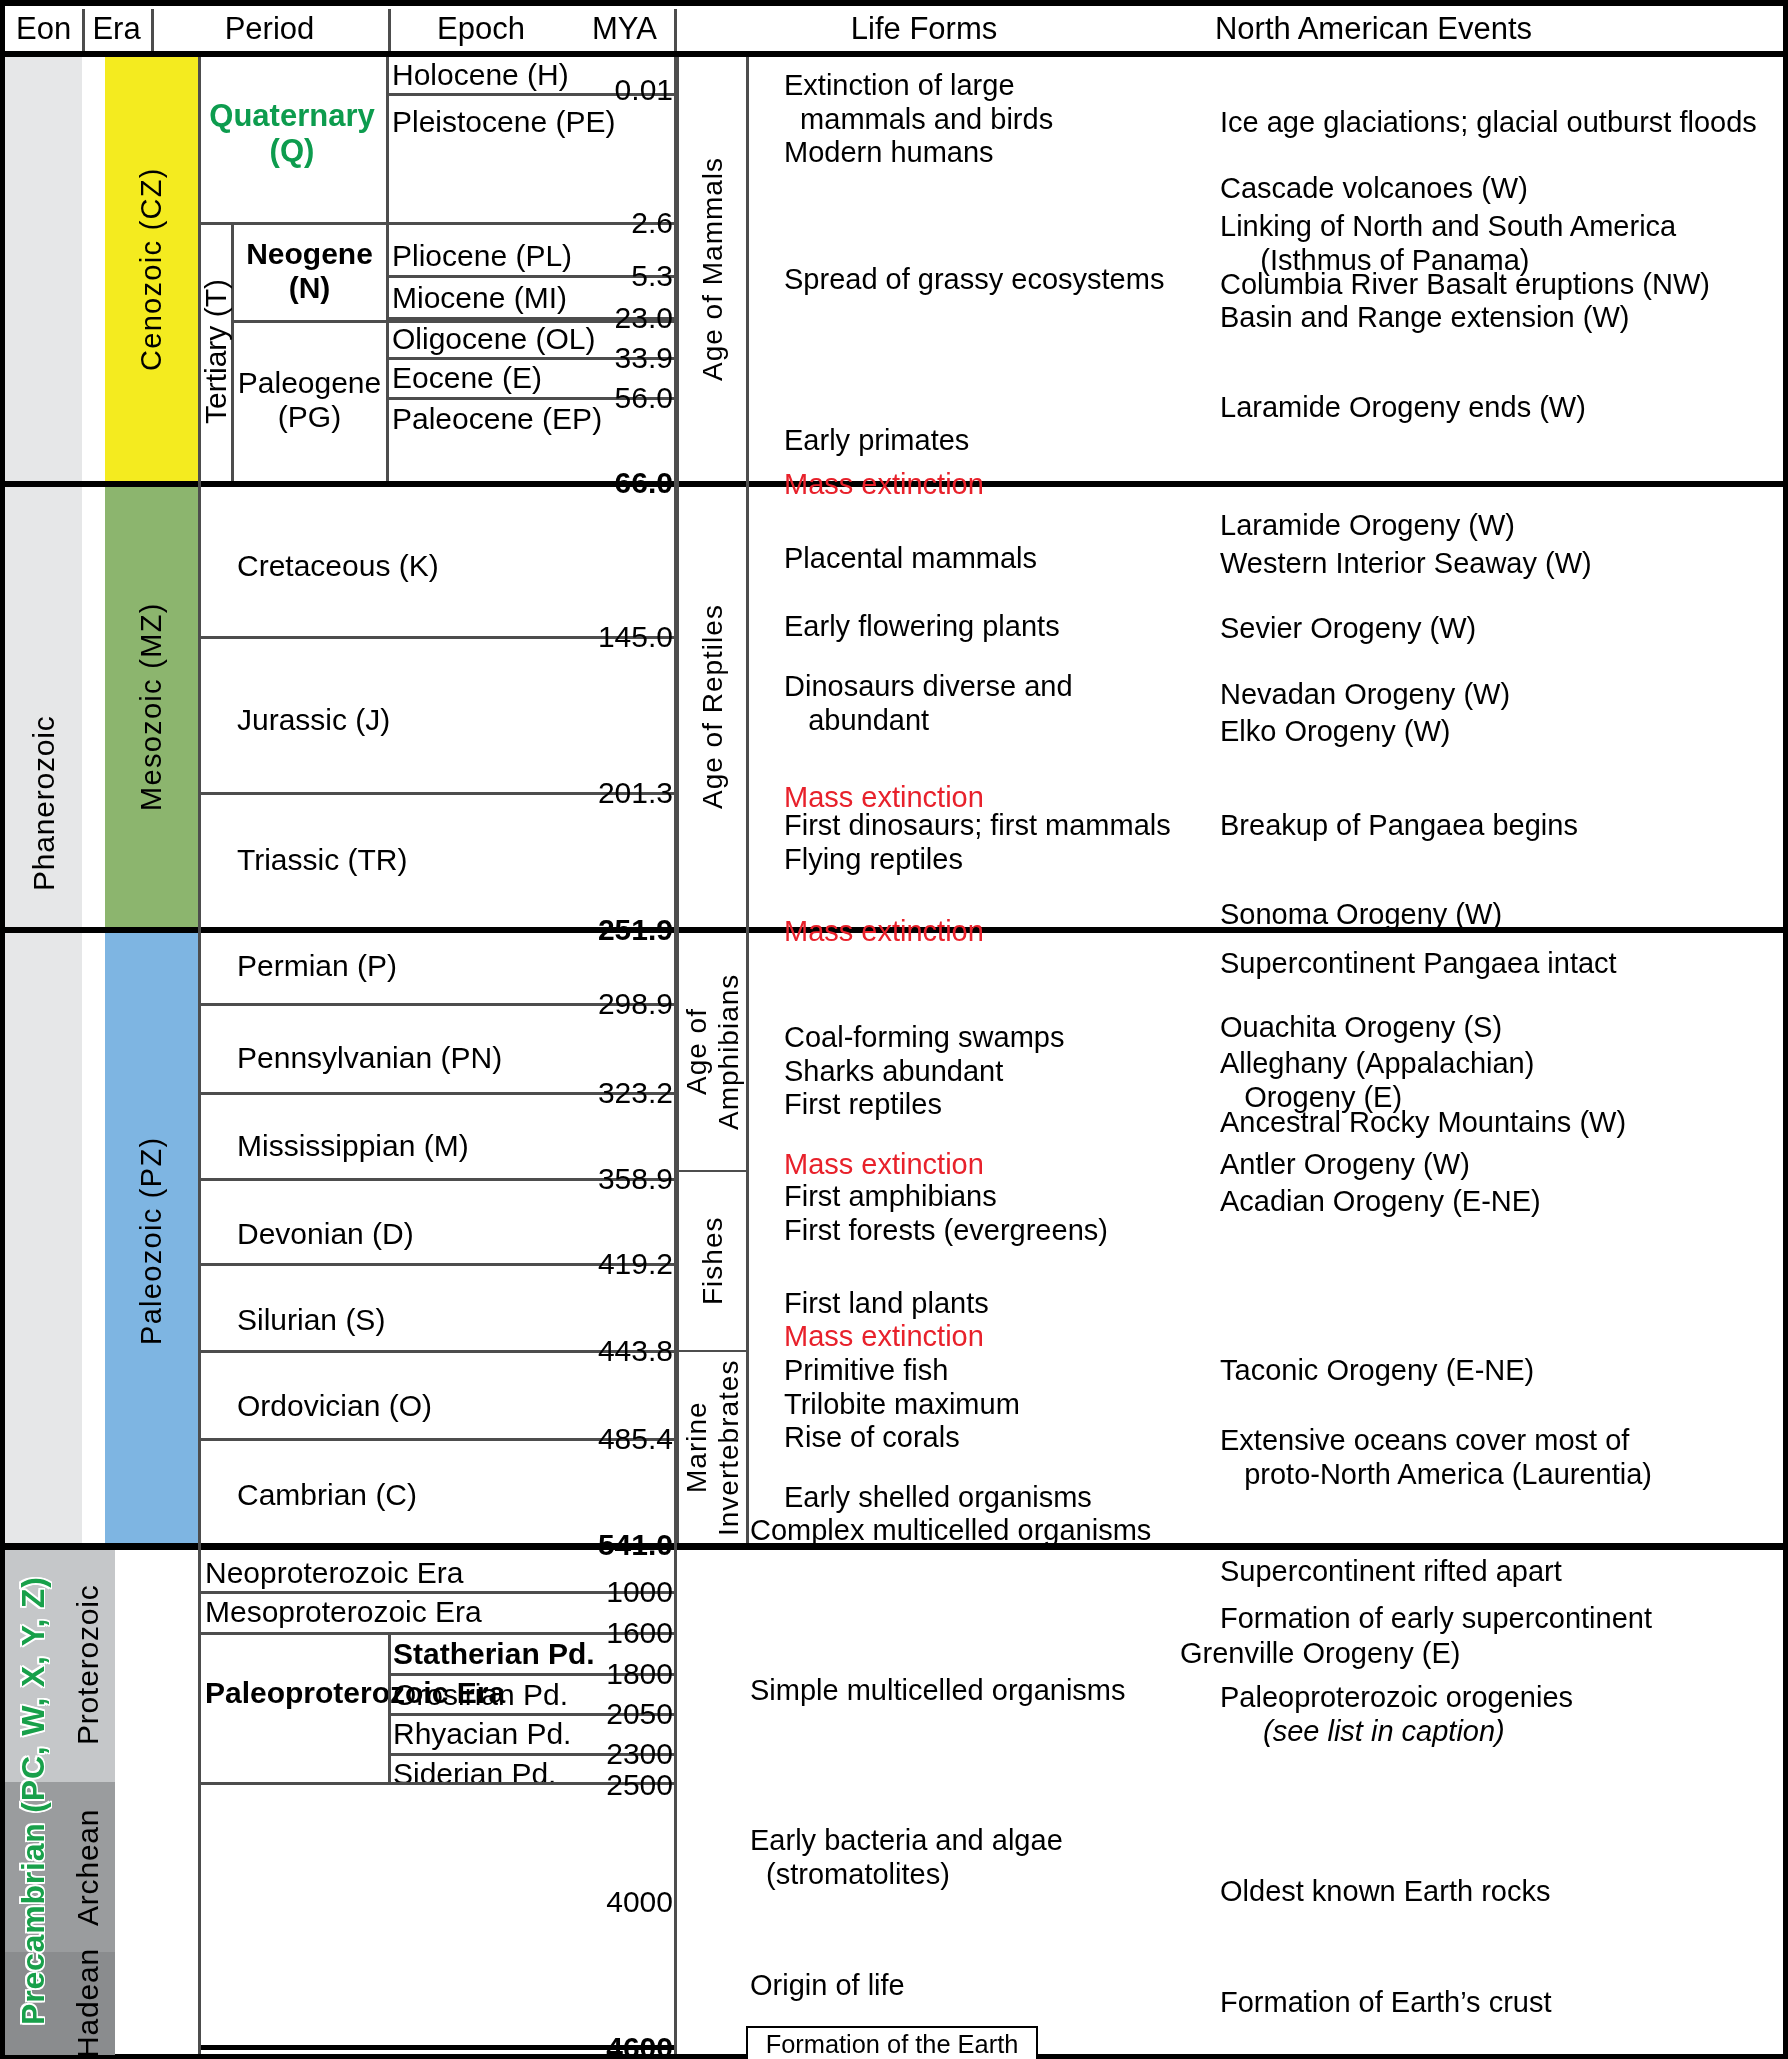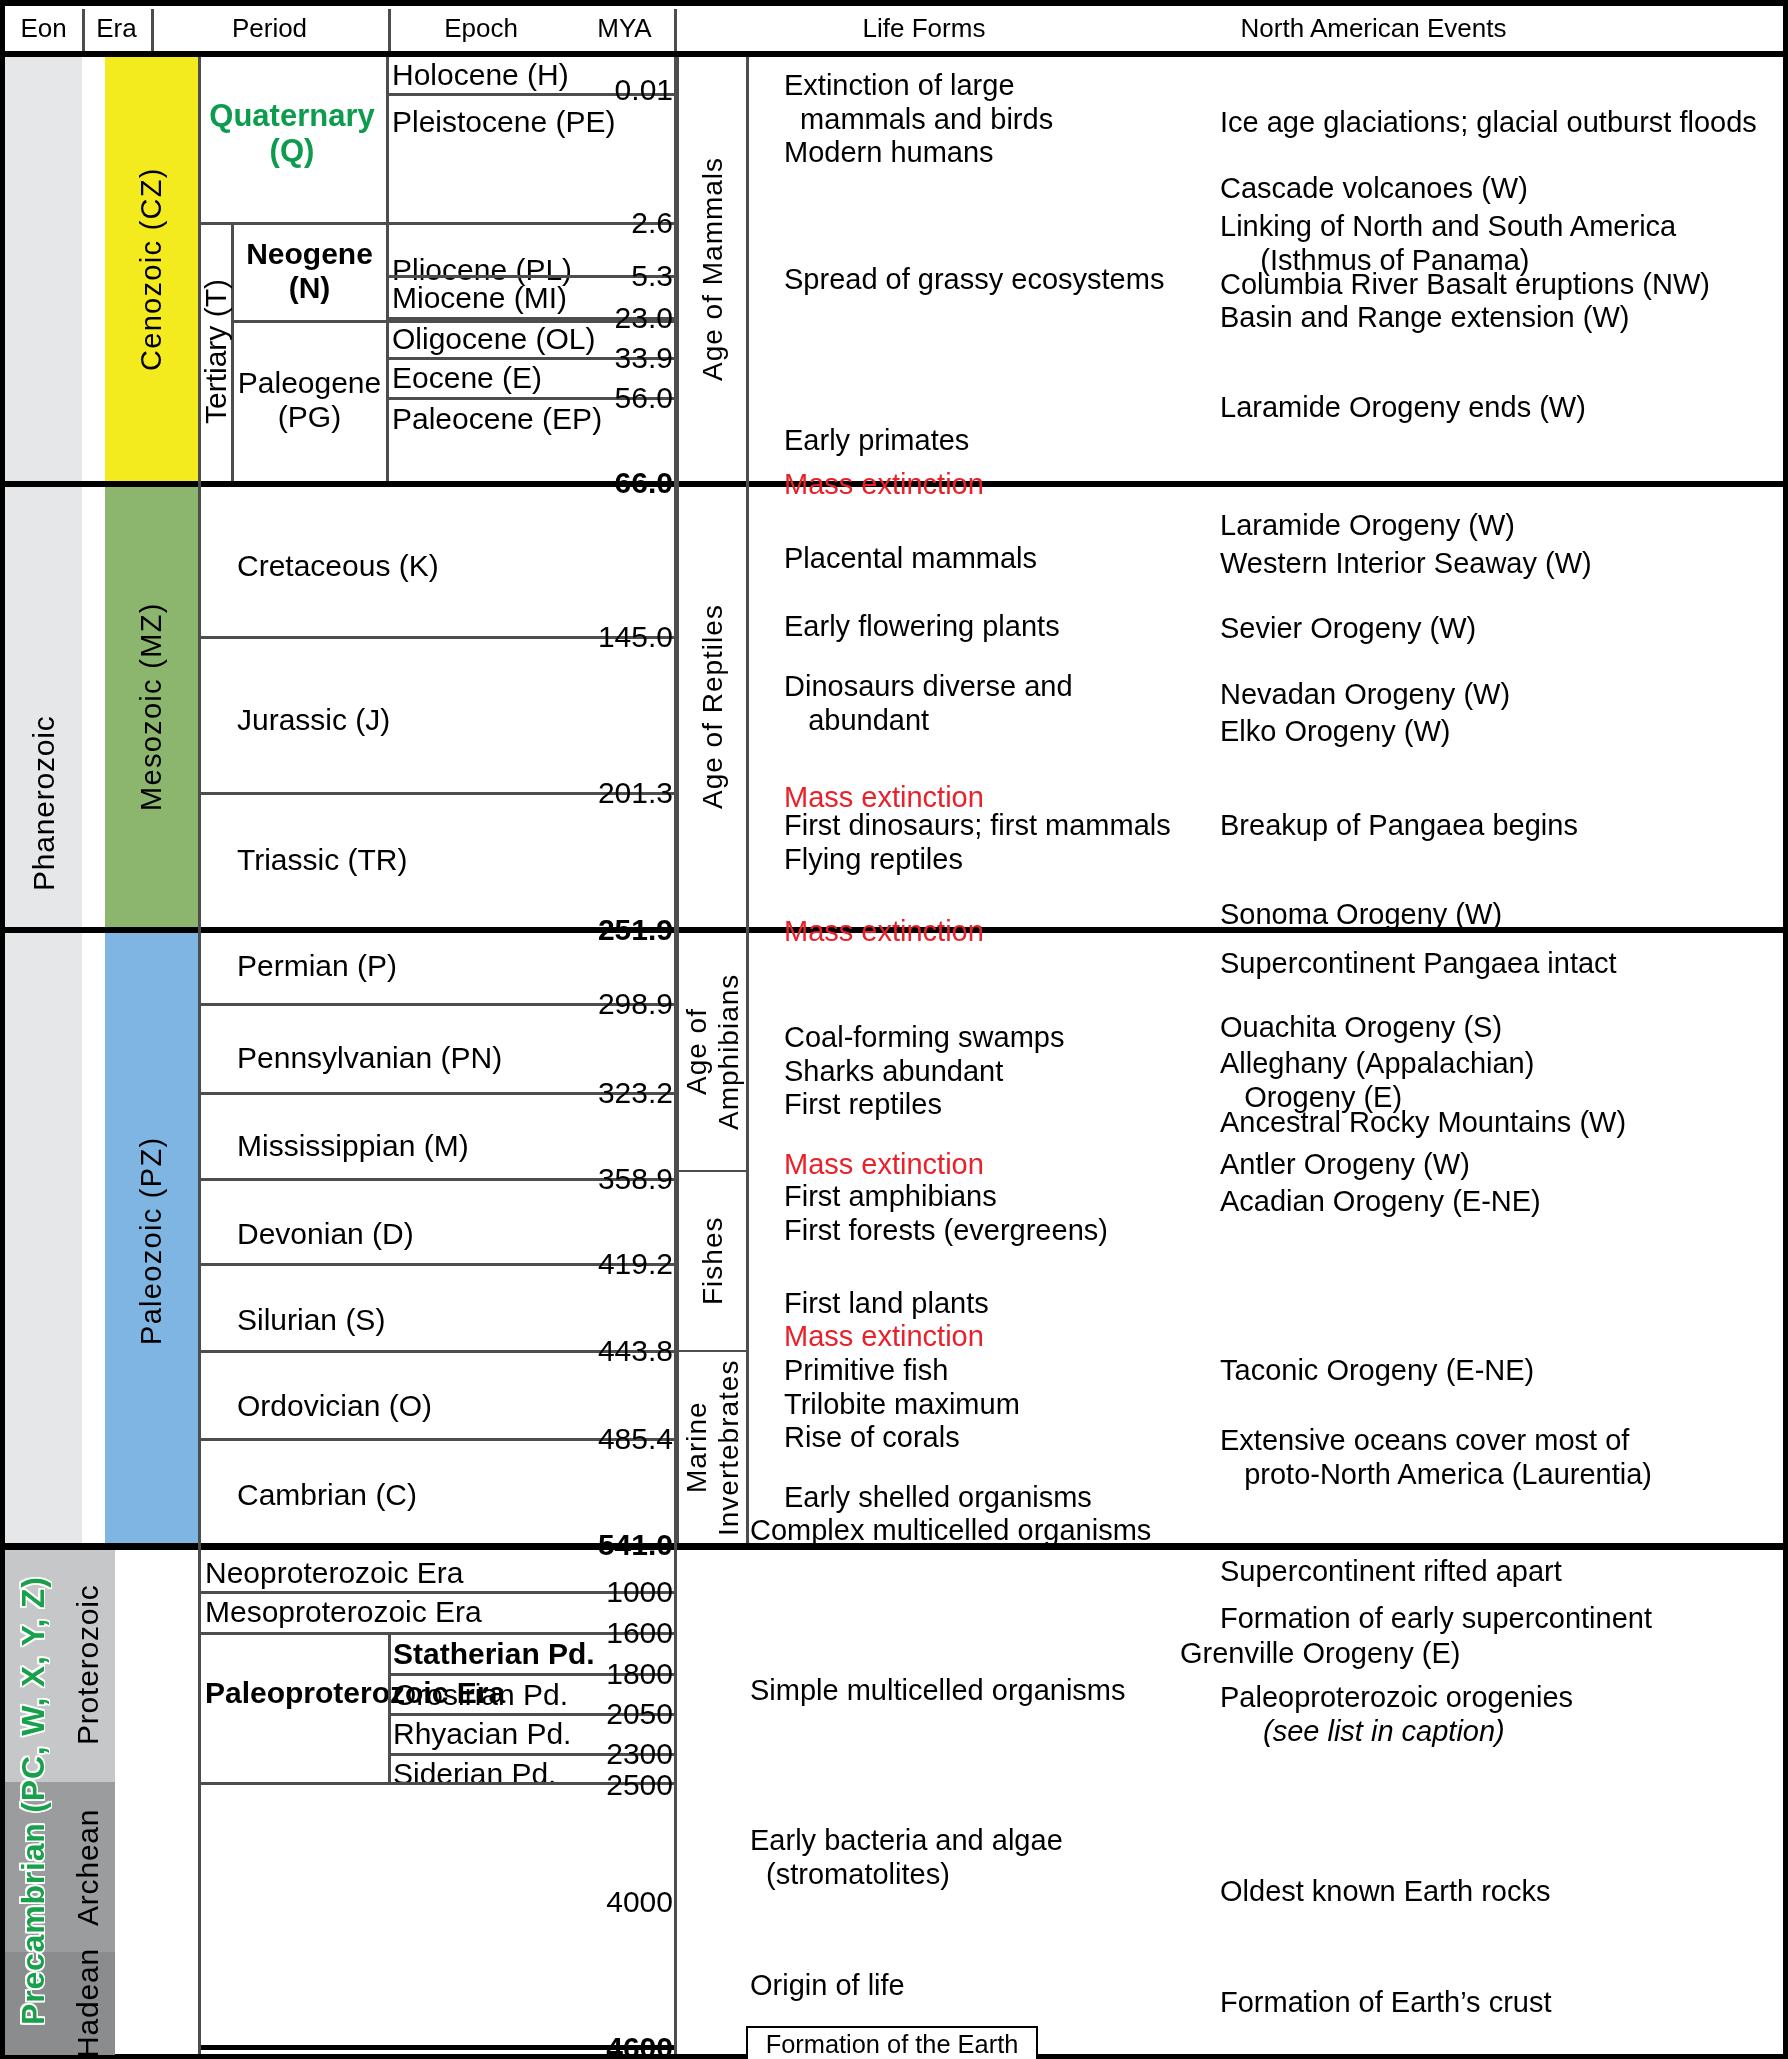--- a/index.html
+++ b/index.html
@@ -13,21 +13,21 @@
   .rgt{display:flex;align-items:center;justify-content:flex-end;}
   .vert{writing-mode:vertical-rl;transform:rotate(180deg);}
 
   
   .hrule{position:absolute;background:#000;}
   .vrule{position:absolute;background:#000;}
   .thin{background:#4d4d4d;}
   .thick{background:#000;}
 
   
-  .hdr{font-size:26px;}
+  .hdr{font-size:31px;}
   .period{font-size:30px;}
   .epoch{font-size:30px;}
   .mya{font-size:30px;}
   .mya-b{font-size:30px;font-weight:bold;}
   .life{font-size:29px;line-height:1.16;white-space:pre;}
   .evt{font-size:29px;line-height:1.16;white-space:pre;}
   .red{color:#e8212b;}
   .eralbl{font-size:29px;letter-spacing:1.3px;}
   .agelbl{font-size:28px;letter-spacing:1px;}
   .quat{color:#0d9c4e;font-weight:bold;font-size:31px;line-height:1.12;}
@@ -122,21 +122,21 @@
 
   <div class="hrule thin" style="left:201px;top:222px;width:473px;height:2.5px;"></div>
 
   <div class="hrule thin" style="left:233px;top:320px;width:441px;height:2.5px;"></div>
 
   <div class="abs lft epoch" style="left:392px;top:57px;width:280px;height:36px;">Holocene (H)</div>
   <div class="hrule thin" style="left:388px;top:93px;width:286px;height:2.5px;"></div>
 
   <div class="abs lft epoch" style="left:392px;top:96px;width:280px;height:51px;">Pleistocene (PE)</div>
 
-  <div class="abs lft epoch" style="left:392px;top:251px;width:280px;height:38px;">Pliocene (PL)</div>
+  <div class="abs lft epoch" style="left:392px;top:237px;width:280px;height:38px;">Pliocene (PL)</div>
   <div class="hrule thin" style="left:388px;top:275px;width:286px;height:2.5px;"></div>
 
   <div class="abs lft epoch" style="left:392px;top:278px;width:280px;height:39px;">Miocene (MI)</div>
   <div class="hrule thin" style="left:388px;top:317px;width:286px;height:2.5px;"></div>
 
   <div class="abs lft epoch" style="left:392px;top:320px;width:280px;height:37px;">Oligocene (OL)</div>
   <div class="hrule thin" style="left:388px;top:357px;width:286px;height:2.5px;"></div>
 
   <div class="abs lft epoch" style="left:392px;top:359px;width:280px;height:37px;">Eocene (E)</div>
   <div class="hrule thin" style="left:388px;top:397px;width:286px;height:2.5px;"></div>

